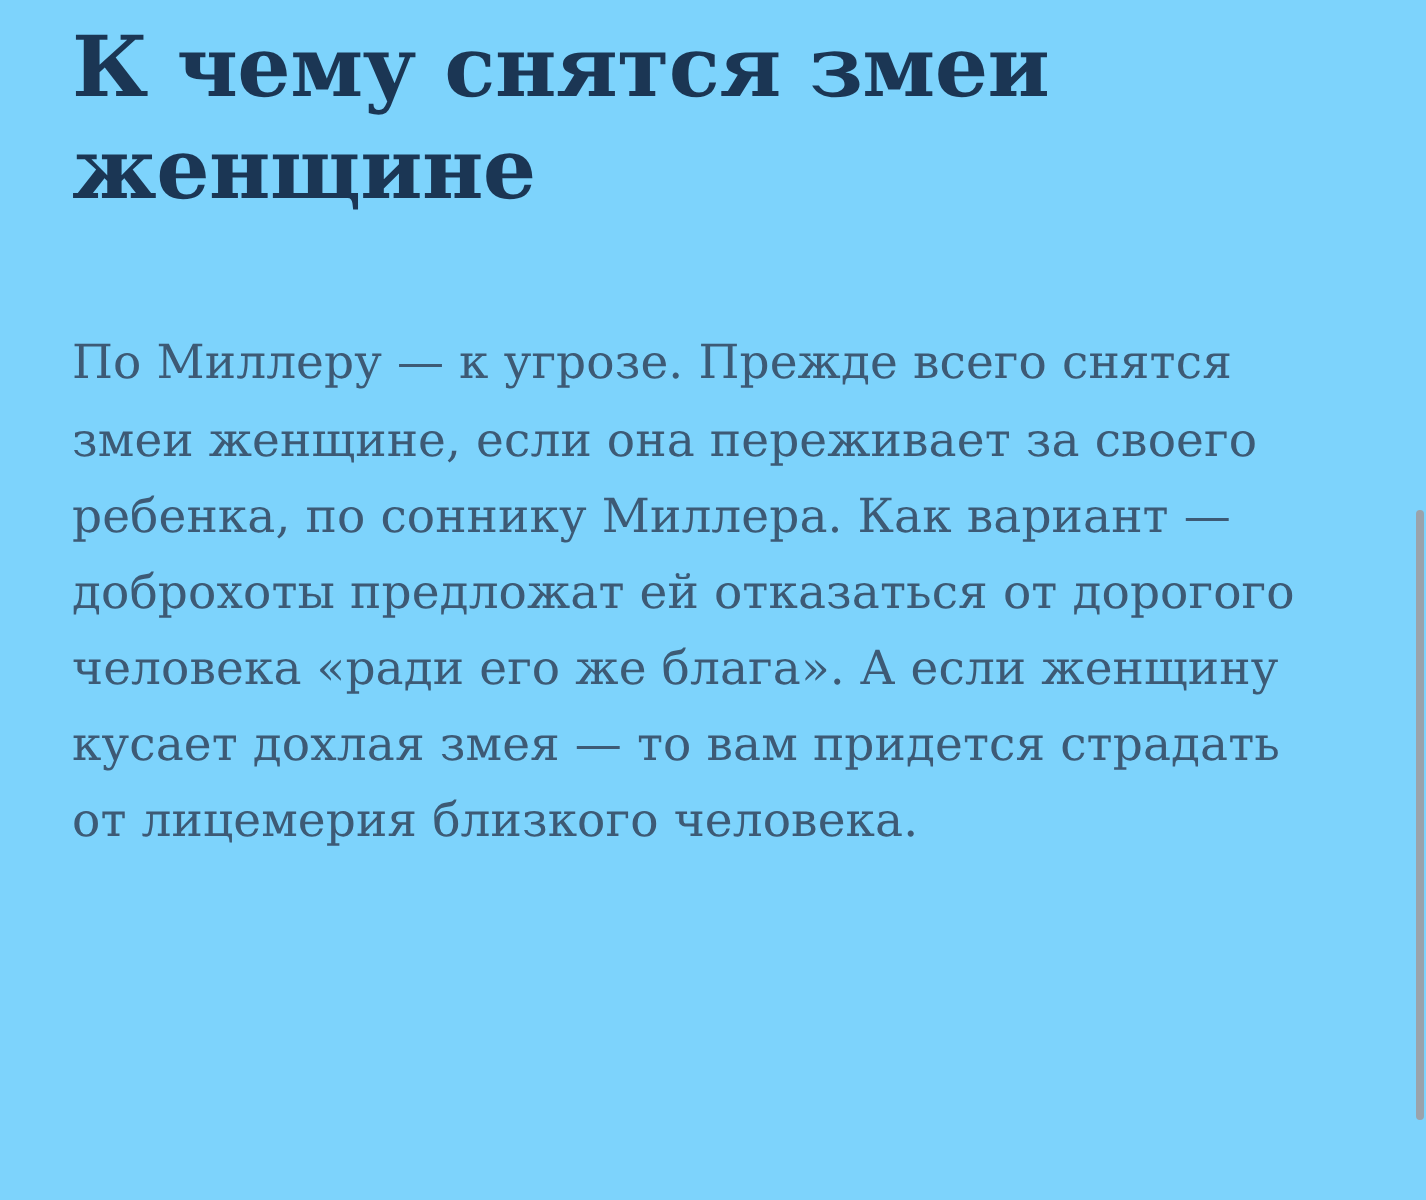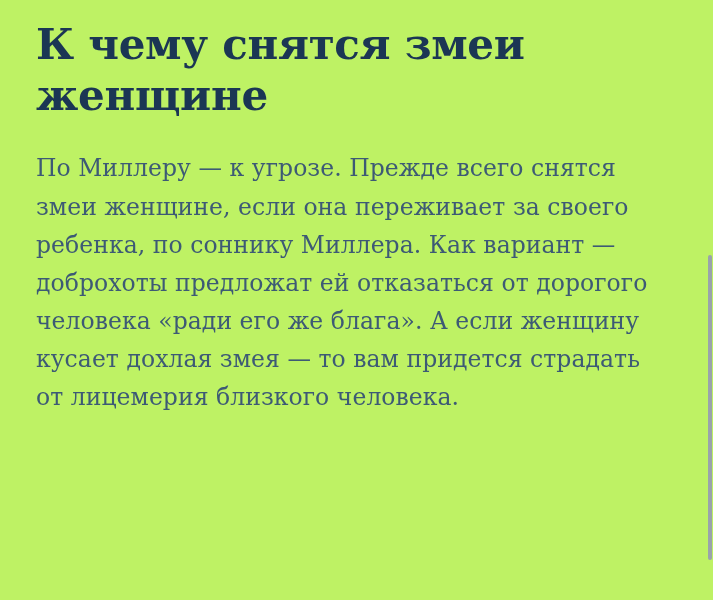--- a/index.html
+++ b/index.html
@@ -12,36 +12,36 @@
     height: 600px;
     overflow: hidden;
     font-family: "Liberation Serif", serif;
     position: relative;
   }
   .page {
     position: relative;
     width: 713px;
     height: 600px;
     box-sizing: border-box;
-    padding: 19px 40px 0 36px;
-    background: #bef264;
+    padding: 8px 40px 0 36px;
+    background: #7dd3fc;
   }
   .article-title {
     font-family: "DejaVu Serif", serif;
     font-weight: bold;
     font-size: 42px;
     line-height: 1.22;
     color: #1b3654;
     letter-spacing: -0.3px;
     margin: 0;
     padding: 0;
     max-width: 600px;
   }
   .article-body {
-    margin-top: 28px;
+    margin-top: 52px;
     font-family: "DejaVu Serif", serif;
     font-size: 23.5px;
     line-height: 1.62;
     color: #3d5a75;
     max-width: 645px;
     letter-spacing: 0.05px;
   }
   .article-body p {
     margin: 0 0 18px 0;
   }

